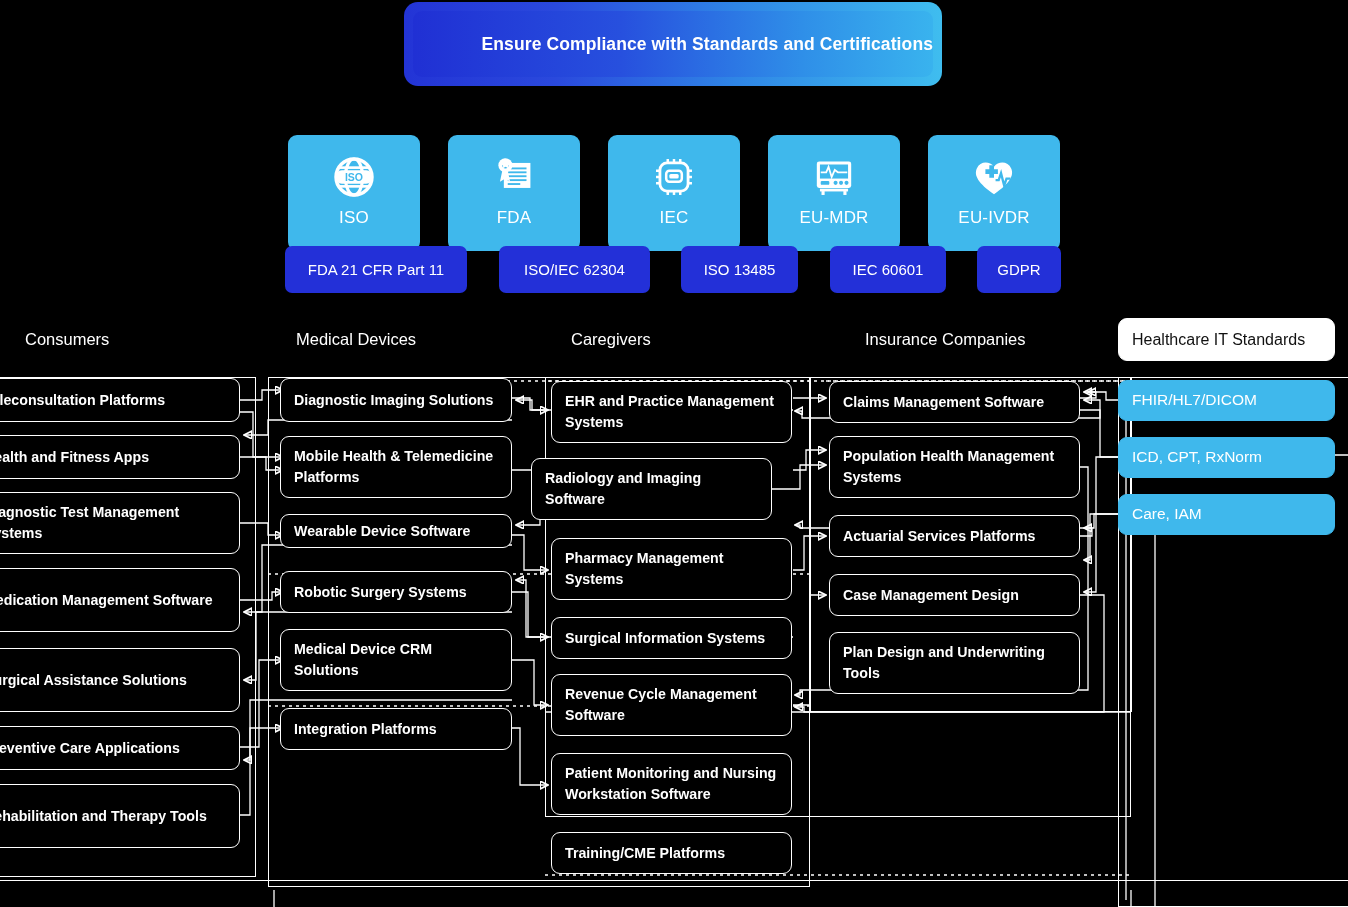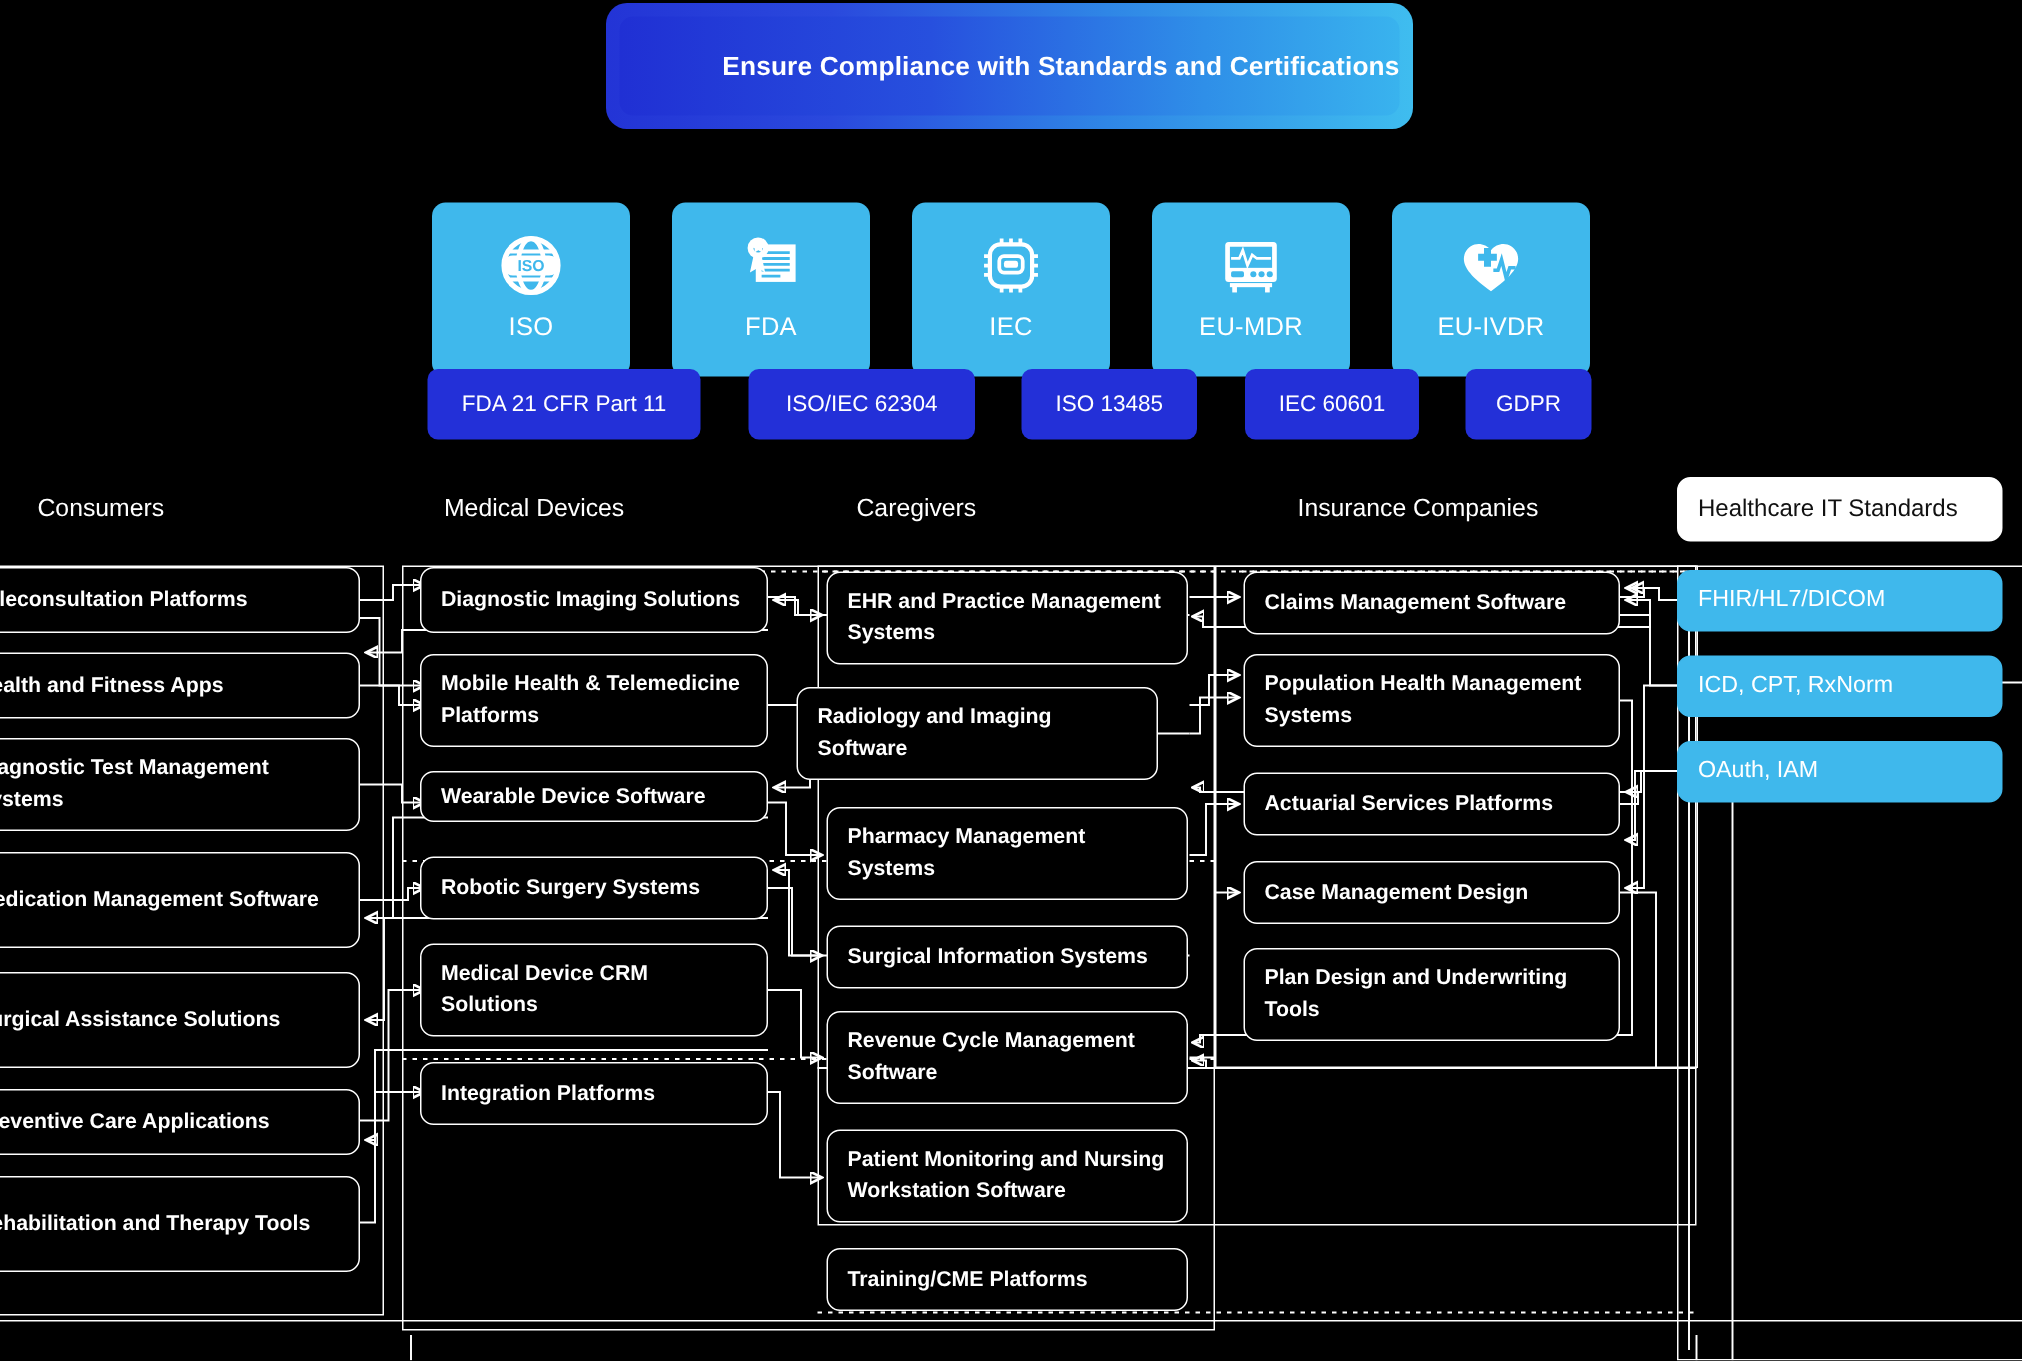--- a/index.html
+++ b/index.html
@@ -314,16 +314,16 @@
   <div class="node white" style="left:1118px;top:318px;width:217px;height:43px">
       <span>Healthcare IT Standards</span>
     </div>
   <div class="node cyan" style="left:1118px;top:380px;width:217px;height:41px">
       <span>FHIR/HL7/DICOM</span>
     </div>
   <div class="node cyan" style="left:1118px;top:437px;width:217px;height:41px">
       <span>ICD, CPT, RxNorm</span>
     </div>
   <div class="node cyan" style="left:1118px;top:494px;width:217px;height:41px">
-      <span>OAuth, IAM</span>
+      <span>Care, IAM</span>
     </div>
 
 </div>
 
 </body></html>

